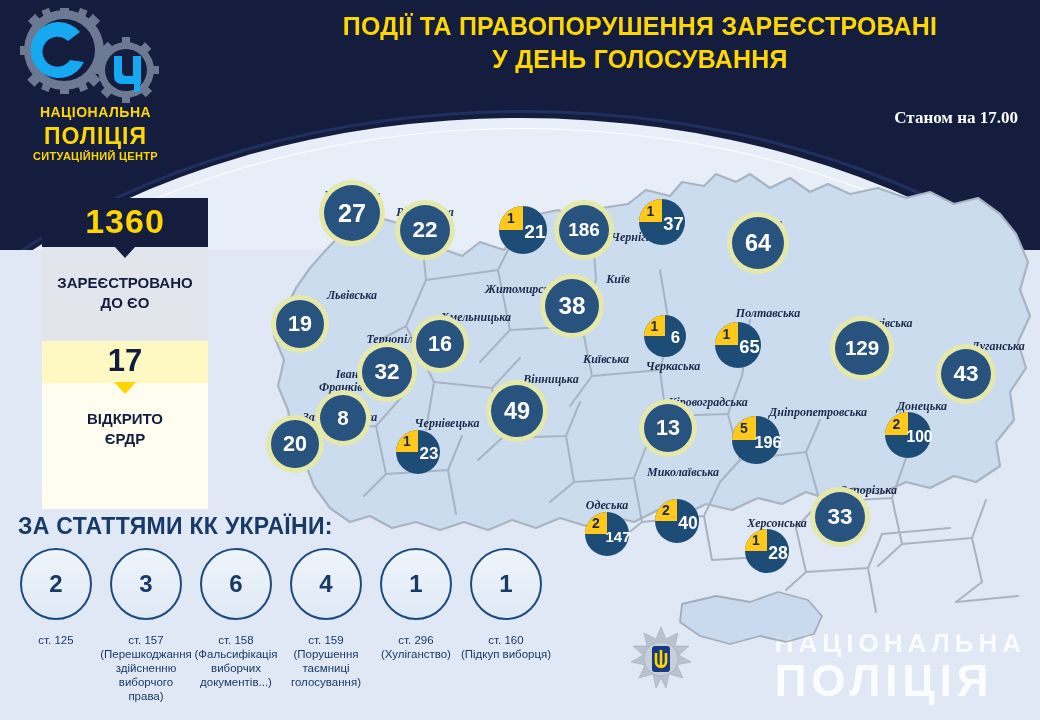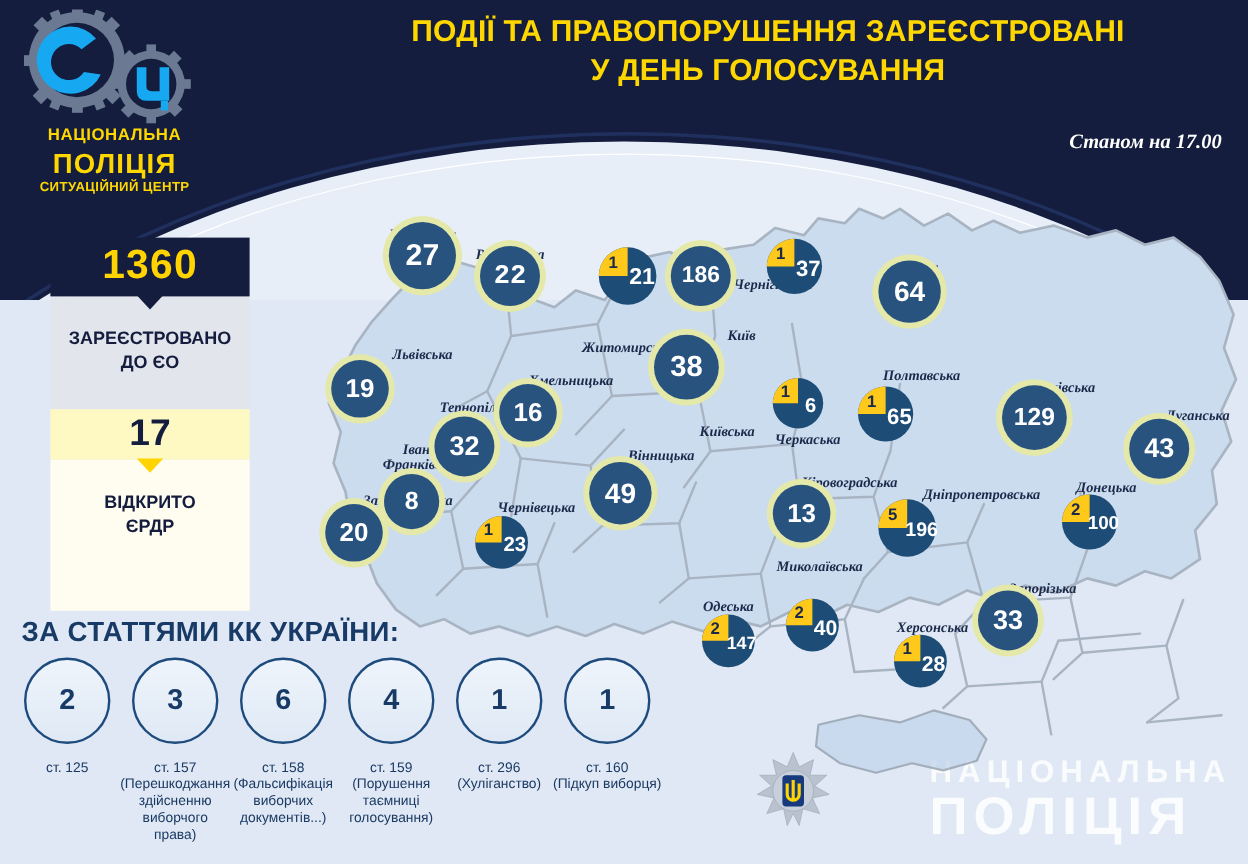--- a/index.html
+++ b/index.html
@@ -35,21 +35,21 @@
   }
 
   .title{
     position:absolute;left:240px;top:10px;width:800px;z-index:12;
     text-align:center;color:#ffd700;font-weight:bold;
     font-size:25px;line-height:33px;letter-spacing:.2px;
     text-transform:uppercase;
   }
   .asof{
     position:absolute;right:22px;top:108px;z-index:12;
-    color:#ffffff;font-style:italic;font-weight:bold;font-size:17px;
+    color:#ffffff;font-weight:bold;font-size:17px;
     font-family:"Liberation Serif","DejaVu Serif",serif;
   }
 
   
   .logo{position:absolute;left:8px;top:8px;width:180px;height:155px;z-index:14;}
   .logo-text1{position:absolute;left:0;top:96px;width:175px;text-align:center;
     color:#ffd700;font-weight:bold;font-size:14px;letter-spacing:.5px;}
   .logo-text2{position:absolute;left:0;top:115px;width:175px;text-align:center;
     color:#ffd700;font-weight:bold;font-size:23px;letter-spacing:1px;}
   .logo-text3{position:absolute;left:0;top:142px;width:175px;text-align:center;
@@ -263,21 +263,21 @@
       </g>
     </svg>
   </div>
 
   <div id="map-overlay">
       <div class="rlabel" style="left: 282px; top: 189px; width: 140px;">Волинська</div>
       <div class="marker" style="left: 324px; top: 185px; width: 56px; height: 56px;">
         <div class="m-plain" style="width: 100%; height: 100%; font-size: 25.2px;">27</div>
       </div>
       <div class="rlabel" style="left: 355px; top: 206px; width: 140px;">Рівненська</div>
-      <div class="marker" style="left: 400px; top: 205px; width: 50px; height: 50px; font-family: Liberation Mono, monospace;">
+      <div class="marker" style="left: 400px; top: 205px; width: 50px; height: 50px;">
         <div class="m-plain" style="width: 100%; height: 100%; font-size: 22.5px;">22</div>
       </div>
       <div class="rlabel" style="left: 453px; top: 283px; width: 140px;">Житомирська</div>
       <div class="marker" style="left: 499px; top: 206px; width: 48px; height: 48px;">
         <div class="m-pie" style="width: 100%; height: 100%;">
           <div class="disc"></div>
           <div class="wedge"></div>
           <div class="wnum">1</div>
           <div class="bnum" style="font-size:19.200000000000003px">21</div>
         </div>

